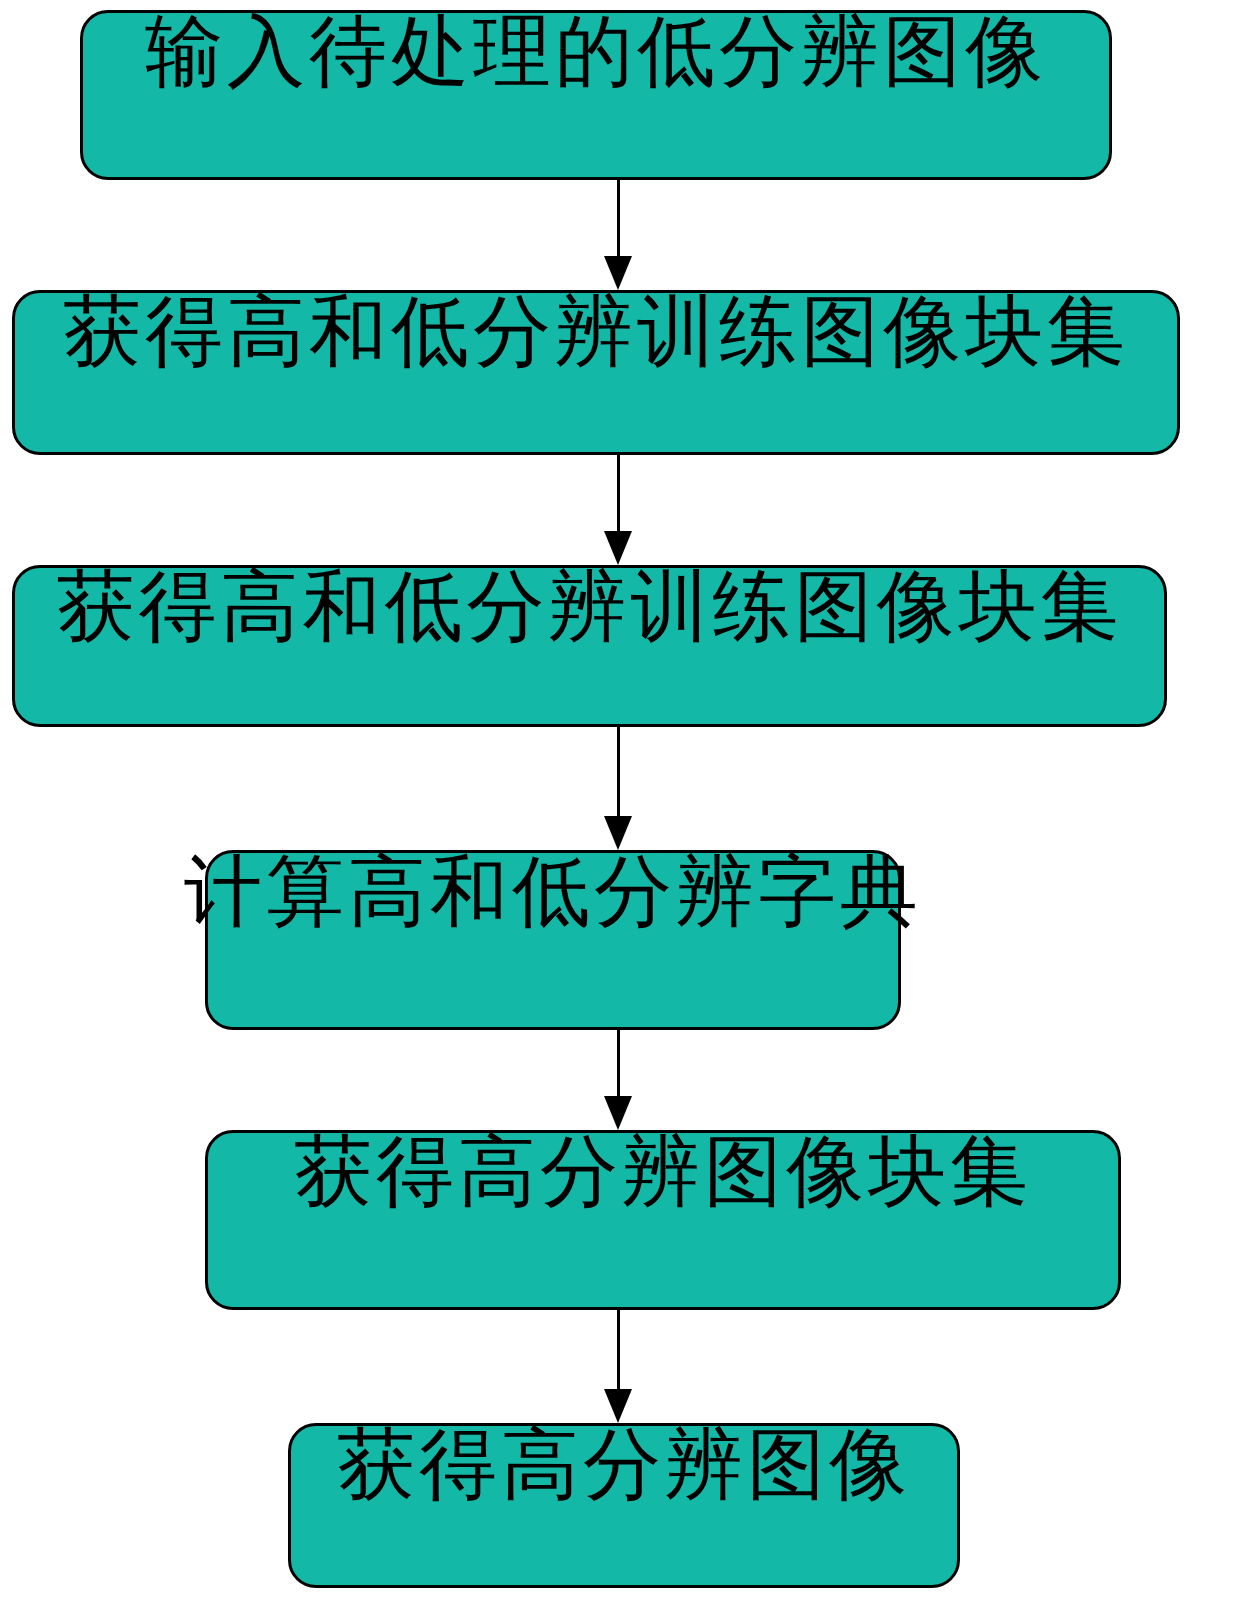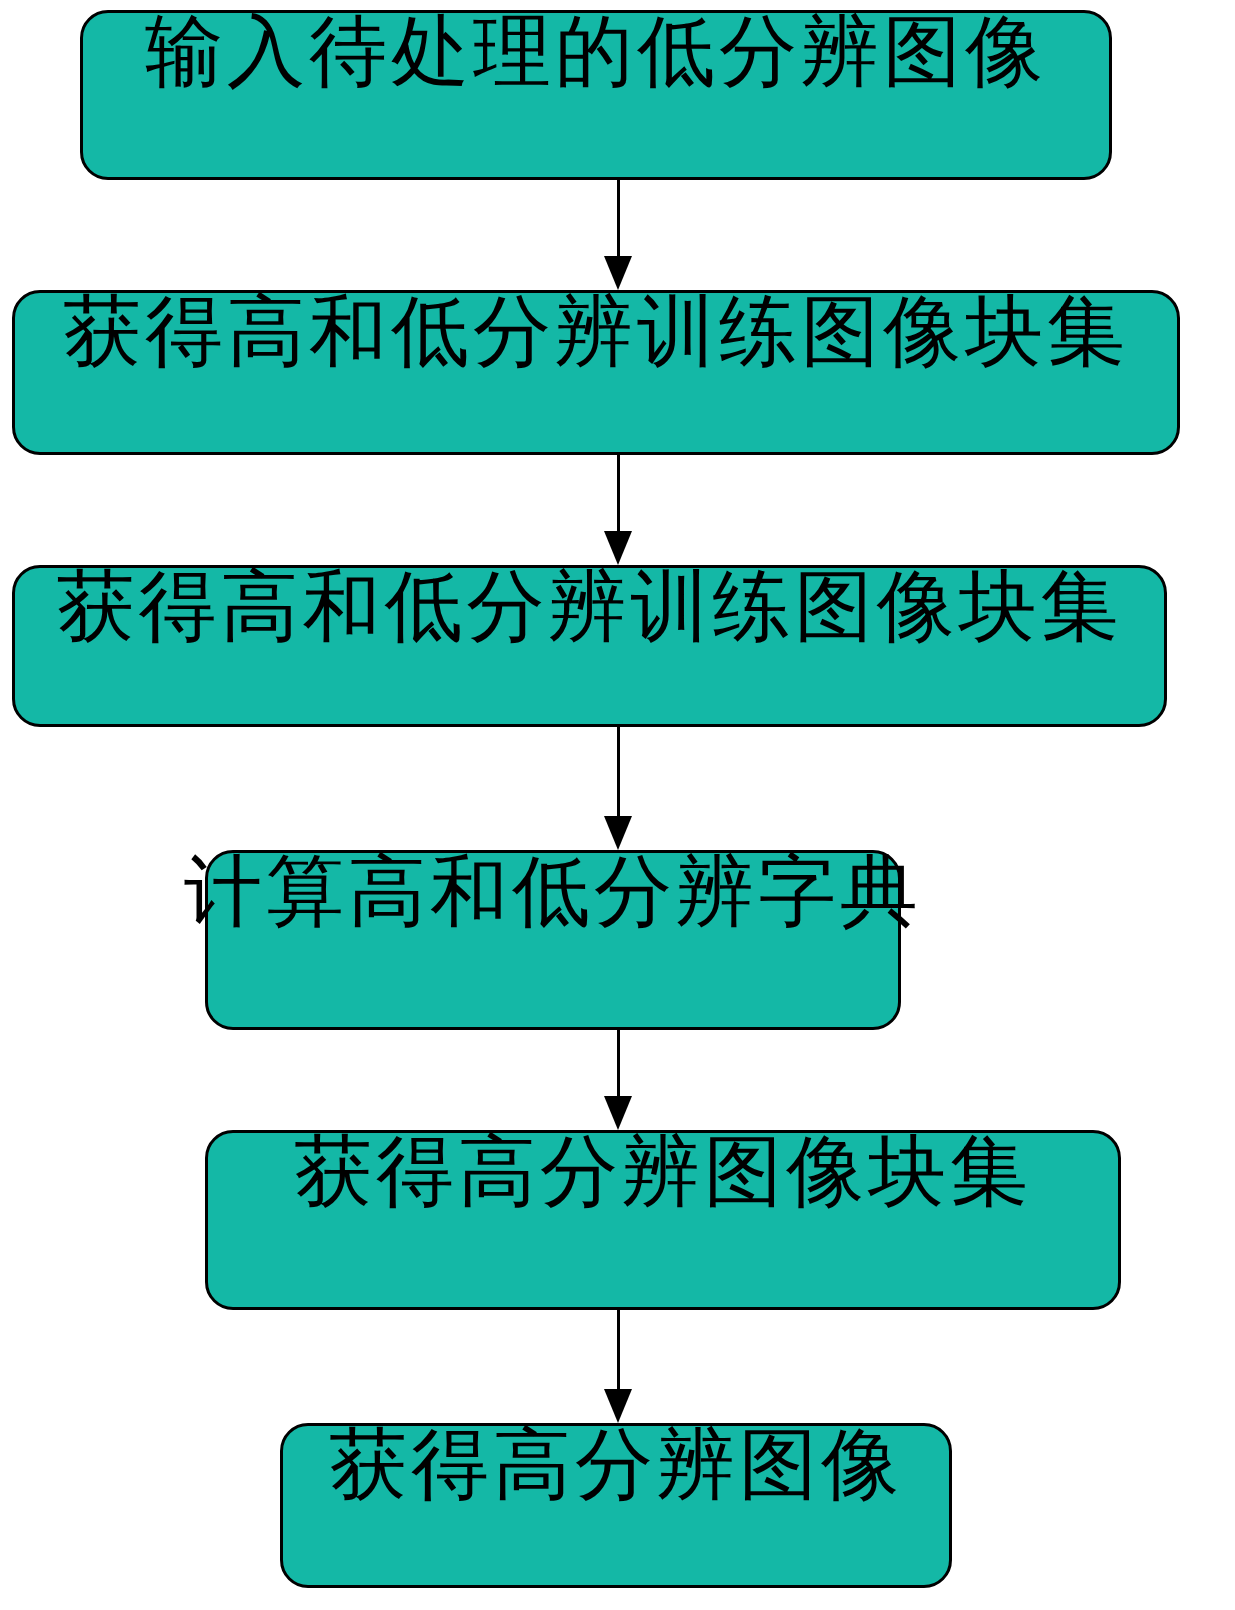--- a/index.html
+++ b/index.html
@@ -52,21 +52,21 @@
     border-right: 14px solid transparent;
     border-top: 34px solid #000000;
   }
 
   
   #step-1 { left: 80px;  top: 10px;   width: 1032px; height: 170px; }
   #step-2 { left: 12px;  top: 290px;  width: 1168px; height: 165px; }
   #step-3 { left: 12px;  top: 565px;  width: 1155px; height: 162px; }
   #step-4 { left: 205px; top: 850px;  width: 696px;  height: 180px; }
   #step-5 { left: 205px; top: 1130px; width: 916px;  height: 180px; }
-  #step-6 { left: 280px; top: 1423px; width: 672px;  height: 165px; }
+  #step-6 { left: 288px; top: 1423px; width: 672px;  height: 165px; }
 
   #arrow-1 { left: 603px; top: 180px;  height: 110px; }
   #arrow-2 { left: 603px; top: 455px;  height: 110px; }
   #arrow-3 { left: 603px; top: 727px;  height: 123px; }
   #arrow-4 { left: 603px; top: 1030px; height: 100px; }
   #arrow-5 { left: 603px; top: 1310px; height: 113px; }
 </style>
 </head>
 <body>
 

